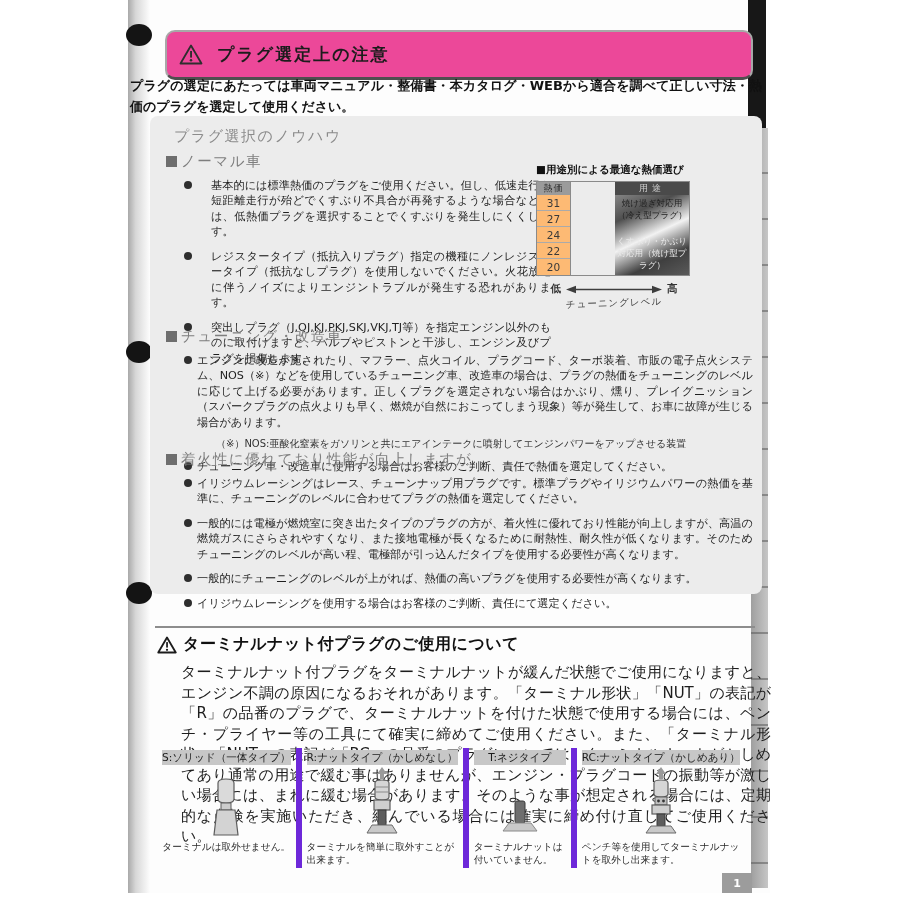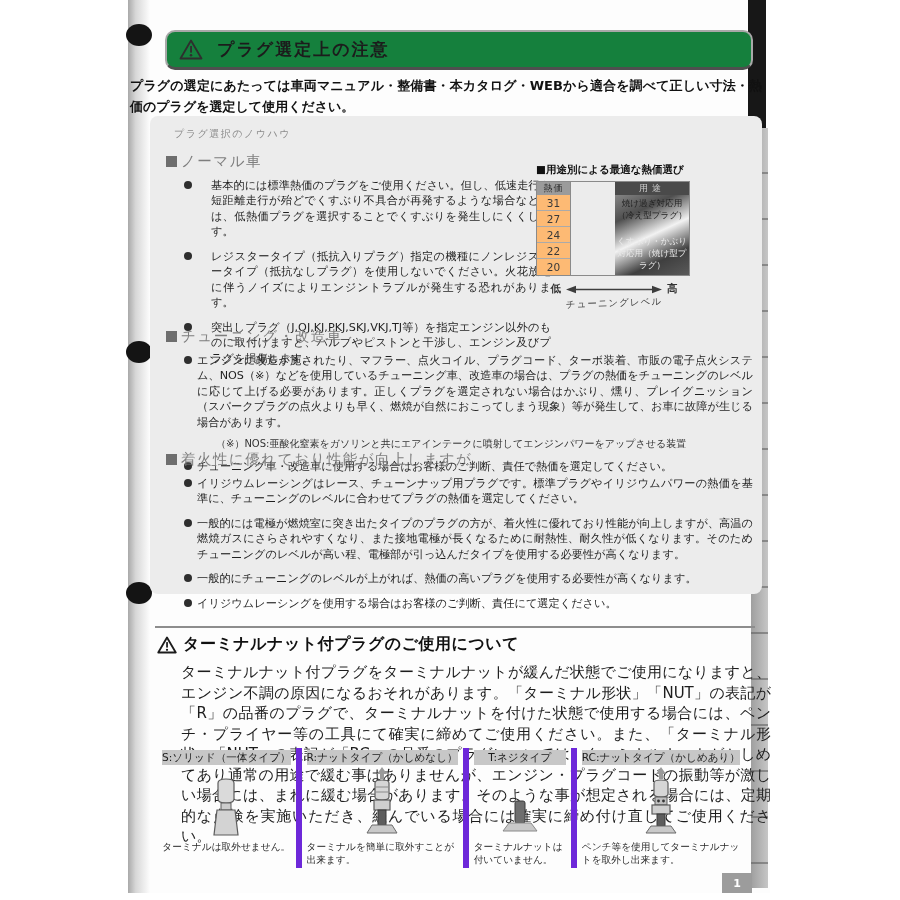--- a/index.html
+++ b/index.html
@@ -11,29 +11,29 @@
   .scan-page{position:absolute;left:128px;top:0;width:642px;height:893px;background:#fdfdfd;}
   .left-edge{position:absolute;left:128px;top:0;width:22px;height:893px;
     background:linear-gradient(to right,#a9a9a9 0%, #d7d7d7 35%, rgba(255,255,255,0) 100%);}
   .binder-hole{position:absolute;width:26px;height:22px;background:#141414;border-radius:50%;}
   .right-black{position:absolute;left:748px;top:0;width:18px;height:128px;background:#171717;}
   .right-strip{position:absolute;left:751px;top:128px;width:17px;height:760px;
     background:
       repeating-linear-gradient(to bottom, rgba(0,0,0,0) 0 44px, rgba(90,90,90,.55) 44px 46px),
       linear-gradient(to right,#9f9f9f,#c6c6c6);}
   
-  .hdr-box{position:absolute;left:165px;top:30px;width:588px;height:40px;
-    background:#15803d;border:2px solid #a8a8a8;border-bottom:3px solid #4f4f4f;border-radius:10px;
+  .hdr-box{position:absolute;left:165px;top:30px;width:588px;height:50px;
+    background:#ec4899;border:2px solid #a8a8a8;border-bottom:3px solid #4f4f4f;border-radius:10px;
     display:flex;align-items:center;gap:14px;padding-left:12px;box-sizing:border-box;}
   .hdr-title{font-size:17px;font-weight:bold;color:#1c1c1c;letter-spacing:2px;}
   .intro{position:absolute;left:130px;top:76px;width:632px;font-size:13px;font-weight:bold;
     color:#111;line-height:1.6;text-align:justify;}
   
   .panel{position:absolute;left:150px;top:116px;width:612px;height:478px;background:#ececec;border-radius:8px;}
-  .panel-title{position:absolute;left:24px;top:11px;font-size:10px;color:#8b8b8b;letter-spacing:1.5px;}
+  .panel-title{position:absolute;left:24px;top:11px;font-size:15px;color:#8b8b8b;letter-spacing:1.5px;}
   .section{position:absolute;left:16px;}
   .sec-head{display:flex;align-items:center;gap:4px;font-size:14.5px;color:#7e7e7e;letter-spacing:1.5px;}
   .sq{width:11px;height:11px;background:#6e6e6e;display:inline-block;}
   .bullets{margin:7px 0 0 18px;}
   .bullet{display:flex;gap:5px;margin-bottom:9px;}
   .dot{width:8px;height:8px;border-radius:50%;background:#2e2e2e;flex:none;margin-top:3px;}
   .btext{font-size:11.2px;line-height:1.38;color:#1f1f1f;text-align:justify;}
   .narrow .btext{width:340px;margin-left:14px;}
   .wide .btext{width:556px;}
   .footnote{font-size:10px;color:#333;margin:-2px 0 8px 32px;}

